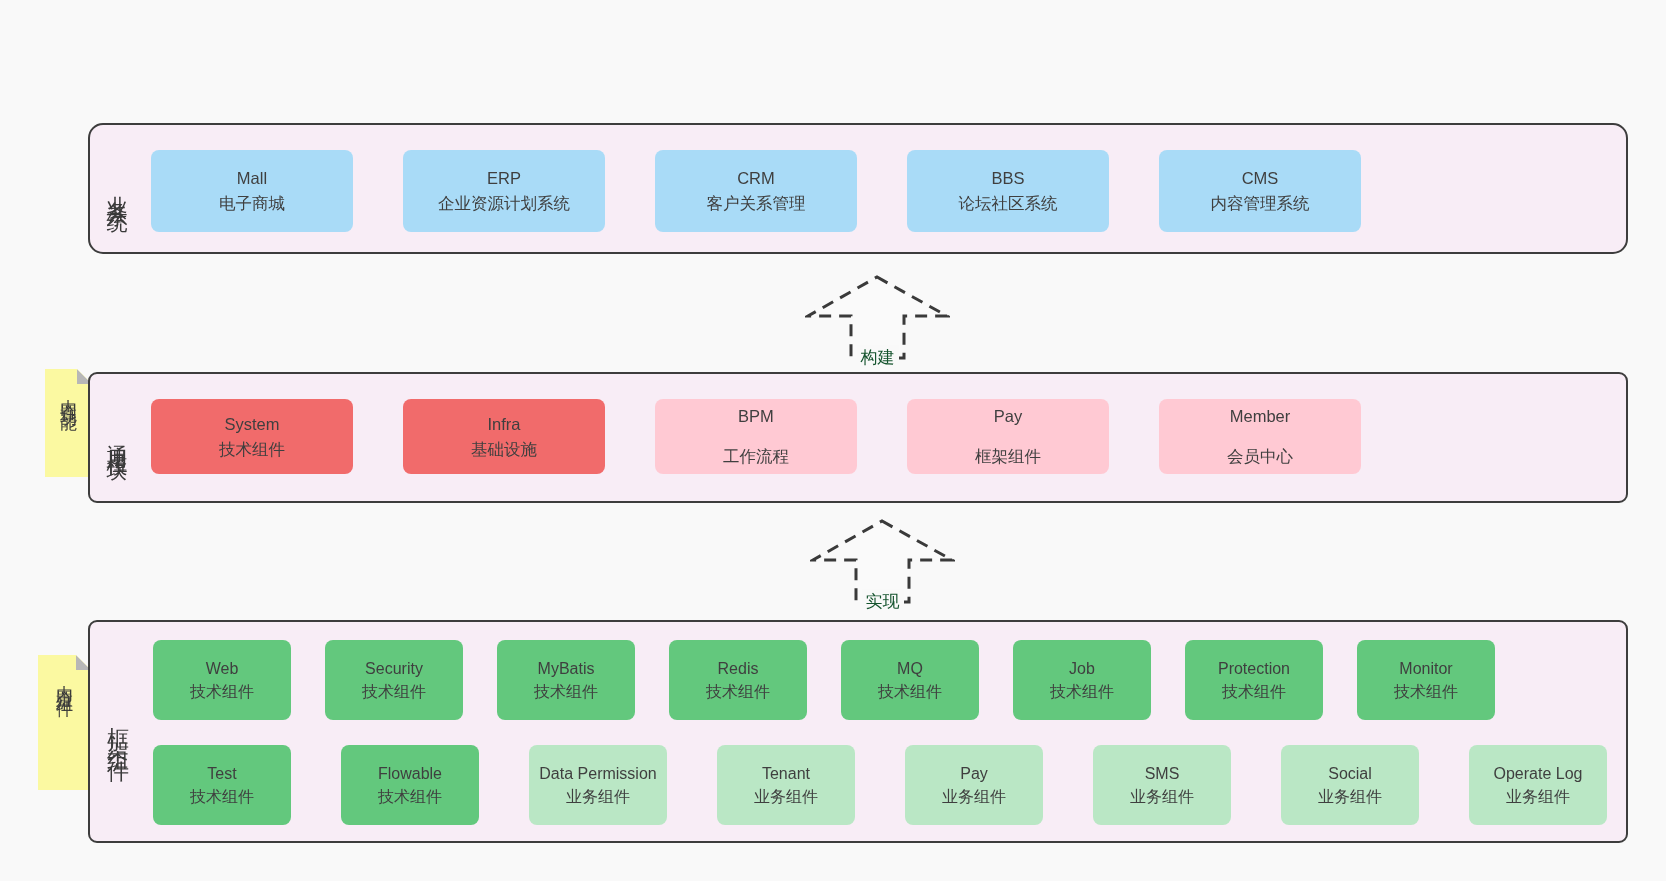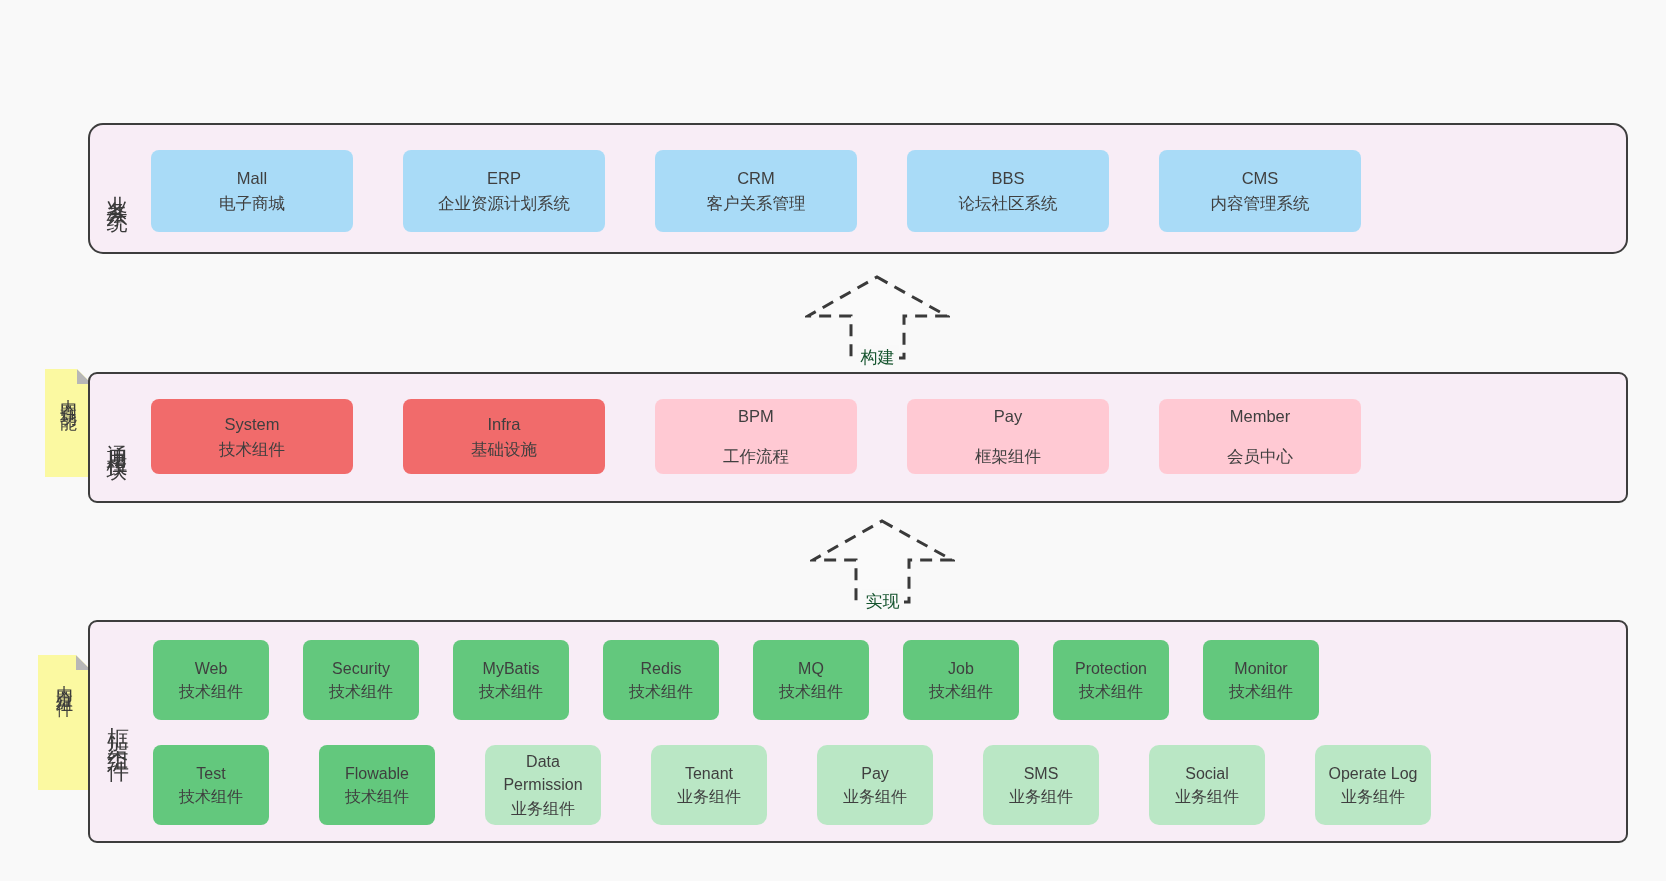--- a/index.html
+++ b/index.html
@@ -53,27 +53,27 @@
     flex-direction: column;
     align-items: center;
     justify-content: center;
     text-align: center;
     line-height: 1.5;
     flex: 0 0 auto;
   }
   .row-6 .box { width: 202px; font-size: 16.5px; }
   #sec-business .box  { height: 82px; }
   #sec-modules  .box  { height: 75px; text-align: center; }
-  #sec-framework .box { width: 116px; height: 80px; font-size: 16px; line-height: 1.45; }
+  #sec-framework .box { width: 138px; height: 80px; font-size: 16px; line-height: 1.45; }
 
   .c-blue        { background: #a9dbf7; }
   .c-red         { background: #f16b6b; }
   .c-pink        { background: #ffc9d3; gap: 15px; }
   .c-green       { background: #63c87d; }
-  .c-green-light { background: #bae7c5; border-radius: 10px; }
+  .c-green-light { background: #bae7c5; }
 
   
   .arrow { position: absolute; z-index: 1; width: 145px; height: 88px; }
   #arrow-build     { left: 805px; top: 274px; }
   #arrow-implement { left: 810px; top: 518px; }
   .arrow svg { display: block; width: 145px; height: 88px; }
   .arrow-label {
     position: absolute;
     left: 50%;
     top: 49px;

